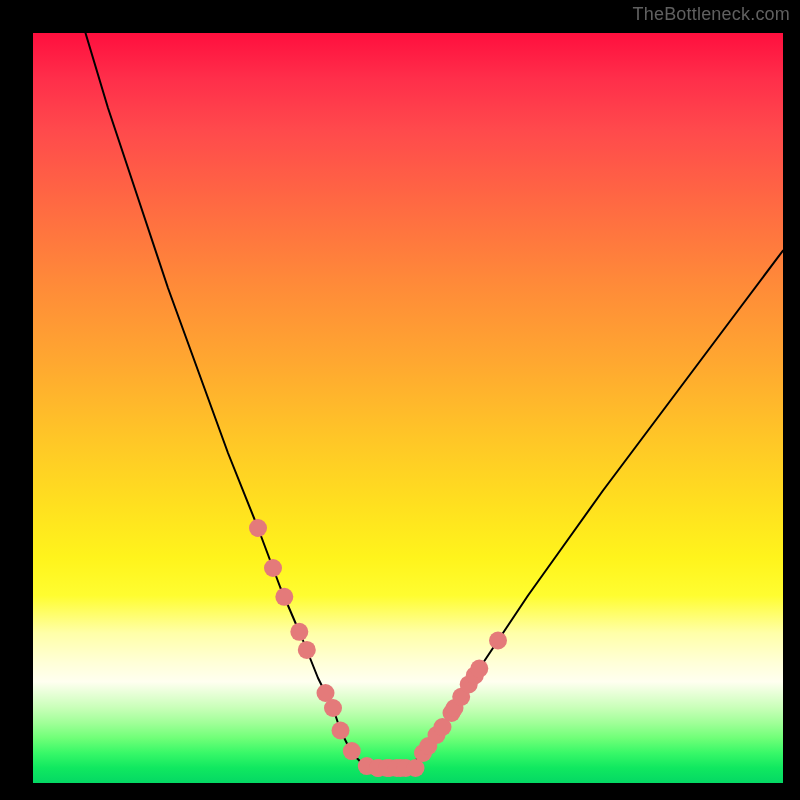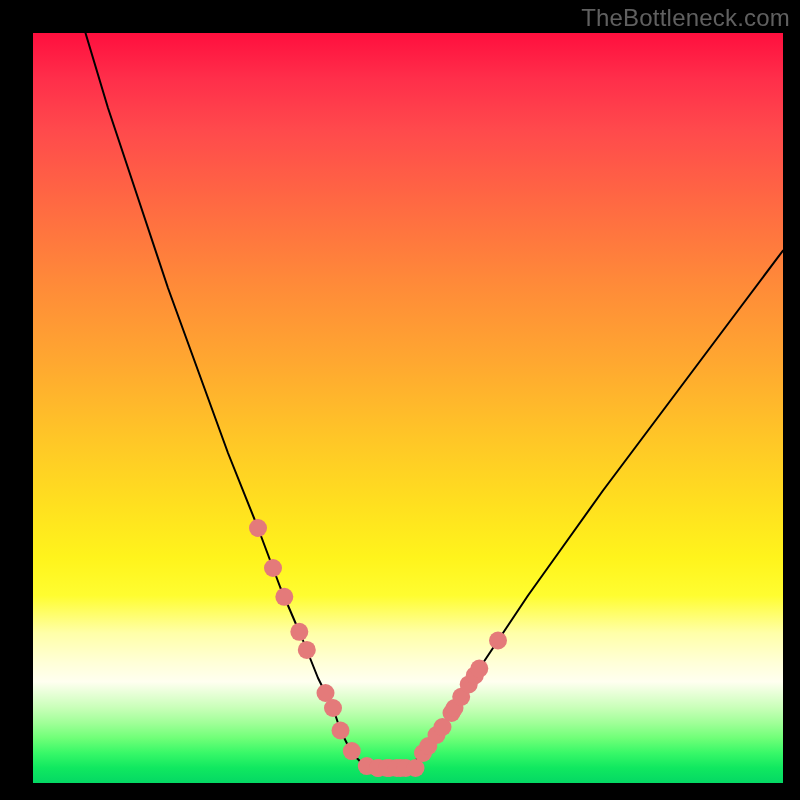--- a/index.html
+++ b/index.html
@@ -50,21 +50,21 @@
     left: 0;
     top: 0;
     width: 750px;
     height: 750px;
   }
   .watermark {
     position: absolute;
     top: 4px;
     right: 10px;
     color: #606060;
-    font-size: 24px;
+    font-size: 18px;
     font-weight: 500;
     letter-spacing: 0.2px;
     user-select: none;
   }
 </style>
 </head>
 <body>
 
 <div class="frame">
   <div class="plot-area">

